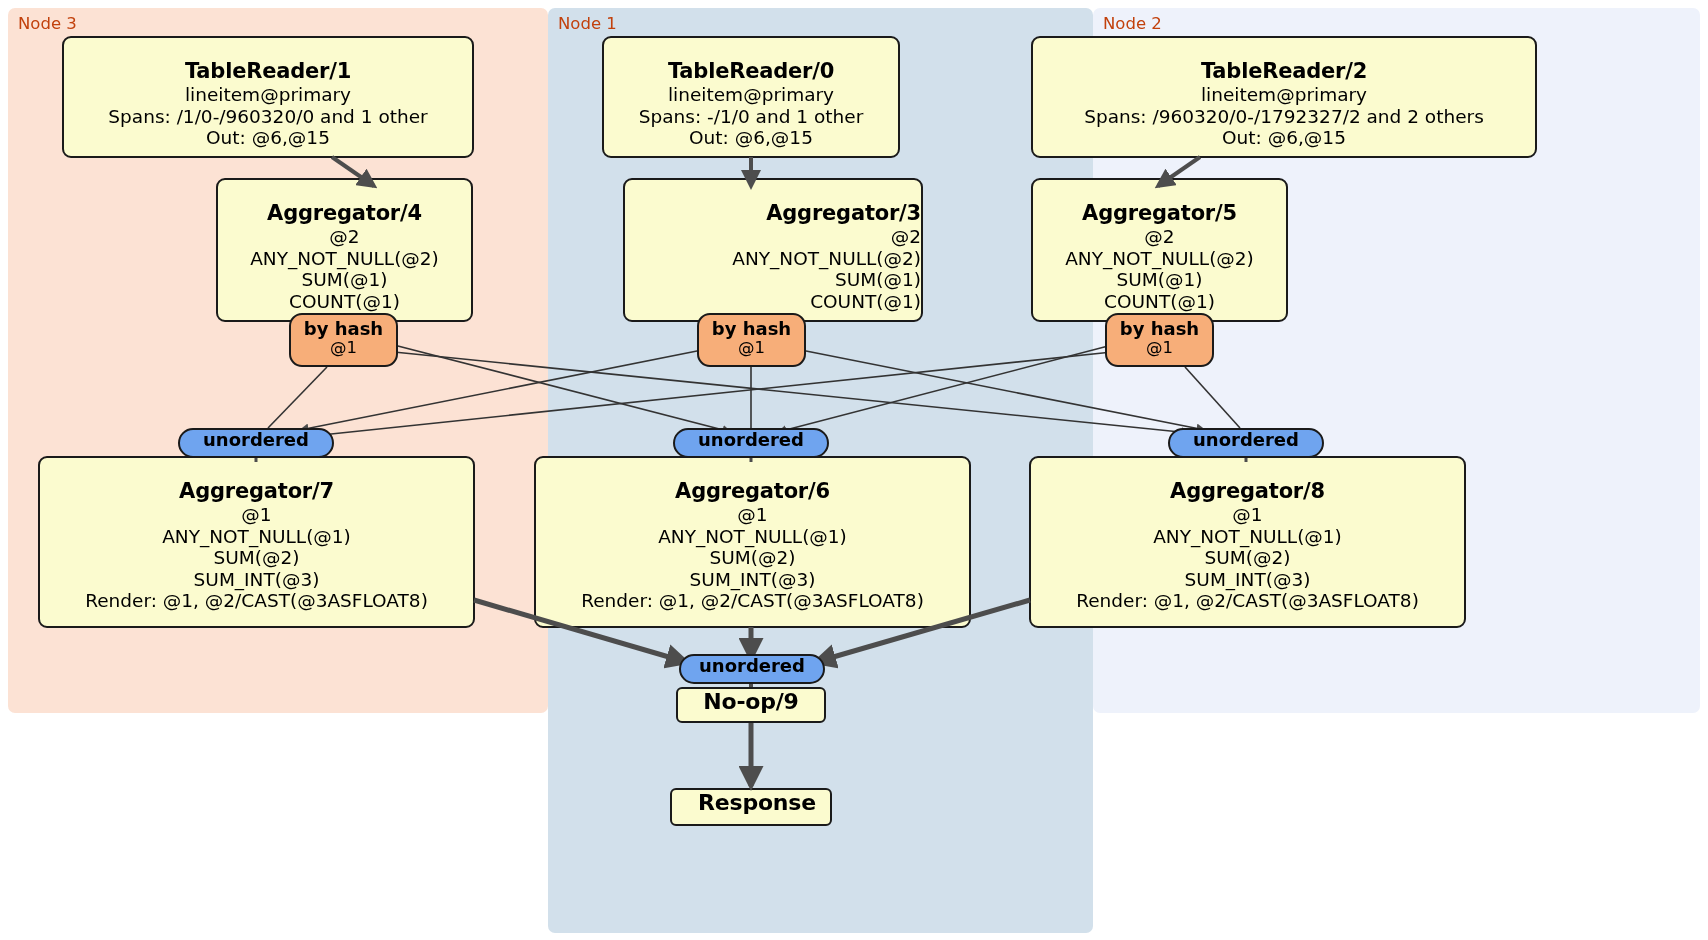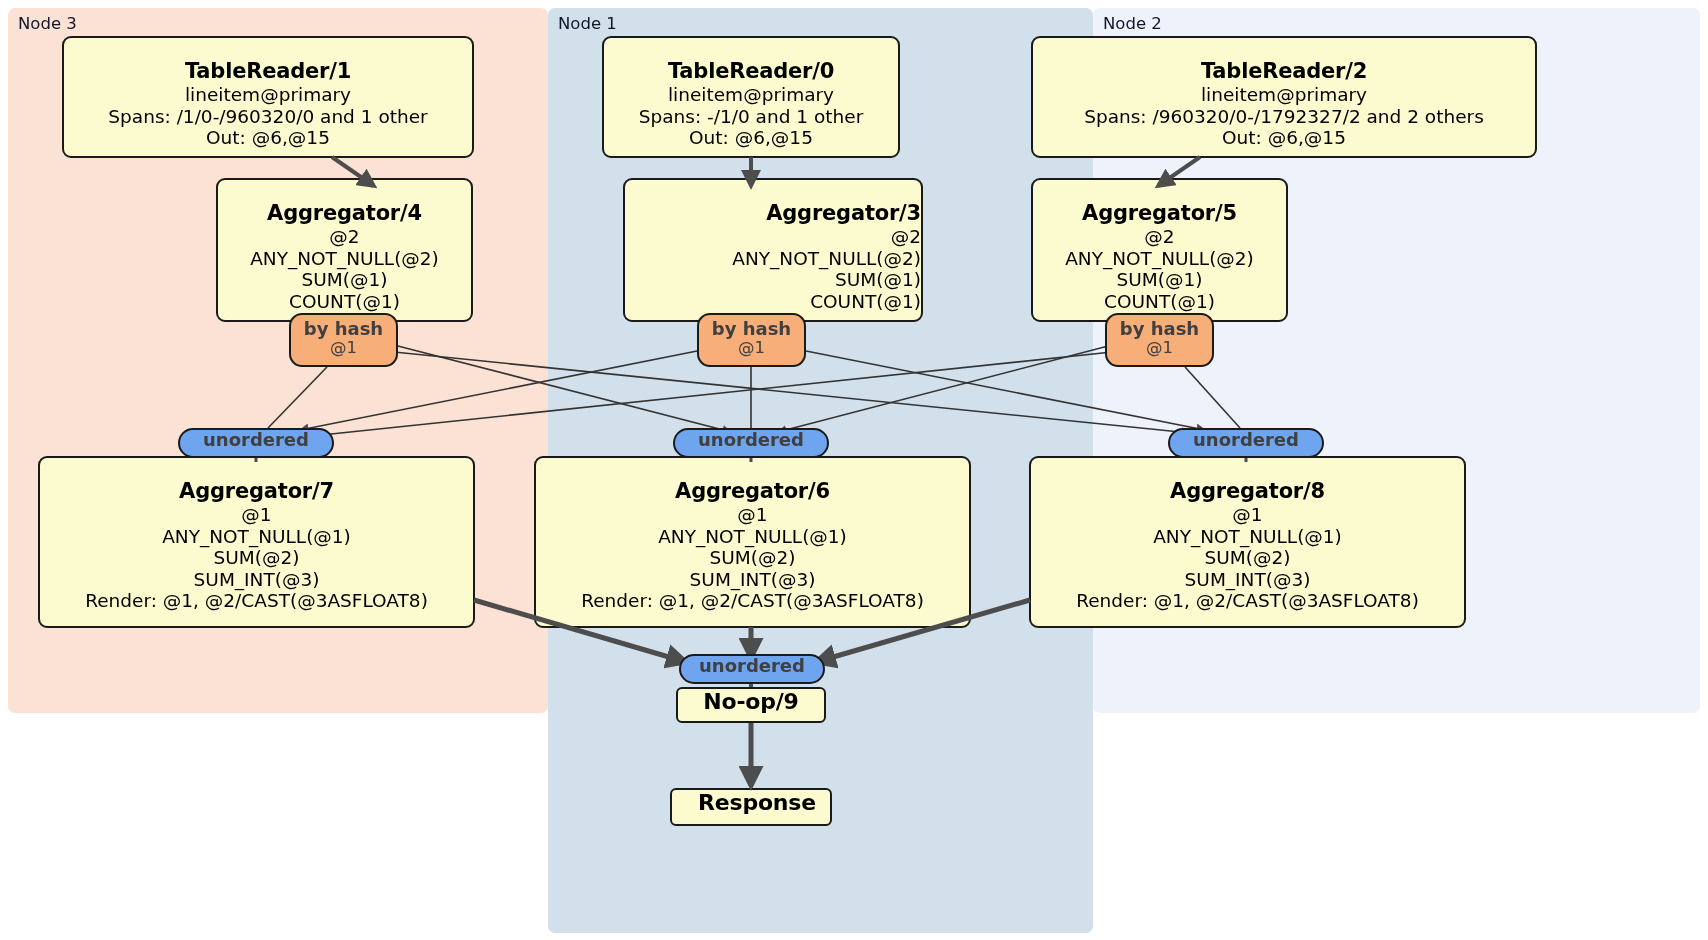--- a/index.html
+++ b/index.html
@@ -19,21 +19,21 @@
   .node-panel {
     position: absolute;
     border-radius: 7px;
     box-sizing: border-box;
   }
   .node-panel-label {
     position: absolute;
     left: 10px;
     top: 6px;
     font-size: 16.5px;
-    color: #0f172a;
+    color: #c2410c;
     font-family: "DejaVu Sans", sans-serif;
     white-space: nowrap;
   }
   
   .proc {
     position: absolute;
     box-sizing: border-box;
     background: #fbfbcf;
     border: 2px solid #1a1a1a;
     border-radius: 9px;
@@ -65,21 +65,21 @@
   .proc.small .title {
     margin-bottom: 0;
     font-size: 22px;
   }
   
   .pill {
     position: absolute;
     box-sizing: border-box;
     border: 2px solid #1a1a1a;
     text-align: center;
-    color: #404040;
+    color: #000000;
     line-height: 1.1;
     z-index: 5;
   }
   .pill.hash {
     background: #f7ae79;
     border-radius: 13px;
     padding-top: 4px;
   }
   .pill.hash .t1 {
     display: block;

